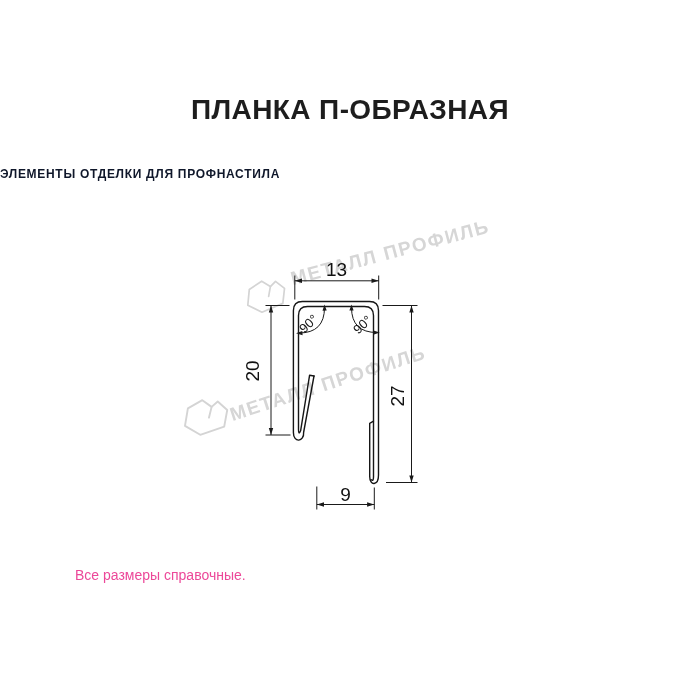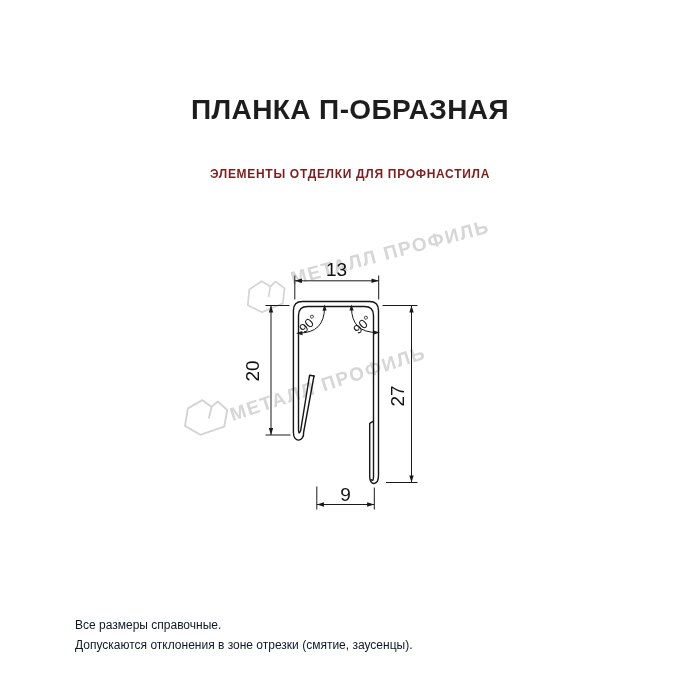--- a/index.html
+++ b/index.html
@@ -6,36 +6,36 @@
   .page{
     position:relative;width:700px;height:700px;background:#ffffff;
     overflow:hidden;font-family:"Liberation Sans", sans-serif;
   }
   .title{
     position:absolute;top:97px;left:0;width:700px;text-align:center;
     font-size:28px;line-height:26px;font-weight:bold;letter-spacing:0.4px;
     color:#1d1d1d;
   }
   .subtitle{
-    position:absolute;top:167px;left:0;width:700px;text-align:center;
-    font-size:12px;font-weight:bold;letter-spacing:0.7px;color:#7f1d1d;
+    position:absolute;top:167px;left:0;width:700px;
+    font-size:12px;font-weight:bold;letter-spacing:0.7px;color:#0f172a;
   }
   .wm-text{
     position:absolute;font-size:19px;font-weight:bold;letter-spacing:1.6px;
     color:#d6d6d6;white-space:nowrap;height:22px;line-height:22px;
   }
   .wm1-text{left:294px;top:268px;transform:rotate(-15deg);transform-origin:0 100%;}
   .wm2-text{left:234px;top:404px;transform:rotate(-18deg);transform-origin:0 100%;}
   .wm-logo{position:absolute;}
   .wm1-logo{left:242px;top:279px;transform:rotate(-10deg);}
   .wm2-logo{left:181px;top:398px;transform:rotate(-6deg);}
   .drawing{position:absolute;left:230px;top:250px;}
   .footer{
-    position:absolute;left:75px;top:615px;font-size:12px;line-height:20px;
-    color:#0f172a;
+    position:absolute;left:75px;top:565px;font-size:14px;line-height:20px;
+    color:#ec4899;
   }
   .profile-line{fill:none;stroke:#161616;stroke-width:1.4;stroke-linejoin:round;stroke-linecap:round;}
   .dim-line{fill:none;stroke:#1a1a1a;stroke-width:1;}
   .arrow{fill:#1a1a1a;stroke:none;}
   .dim-text{font-family:"Liberation Sans",sans-serif;font-size:19px;fill:#111;text-anchor:middle;}
   .angle-text{font-family:"Liberation Sans",sans-serif;font-size:13px;fill:#111;text-anchor:middle;}
   .logo-path{fill:none;stroke:#d4d4d4;stroke-width:2;stroke-linejoin:round;stroke-linecap:round;}
 </style>
 </head>
 <body>
@@ -110,16 +110,15 @@
     <path class="arrow" d="M324.5 304.5 L322.5 310.8 L326.7 310.4 Z M296 333.2 L302.3 331 L302.6 335.3 Z"></path>
     <text class="angle-text" transform="translate(311.5,327) rotate(-43)">90°</text>
 
     <path class="dim-line" d="M351.5 307.5 Q351.5 332.5, 377 332.5"></path>
     <path class="arrow" d="M351.5 304.5 L349.4 310.6 L353.6 310.6 Z M379.8 332.5 L373.4 330.4 L373.4 334.7 Z"></path>
     <text class="angle-text" transform="translate(365.5,328) rotate(-43)">90°</text>
   </svg>
 
   <div class="footer">
     <div>Все размеры справочные.</div>
-    <div>Допускаются отклонения в зоне отрезки (смятие, заусенцы).</div>
   </div>
 
 </div>
 
 </body></html>

